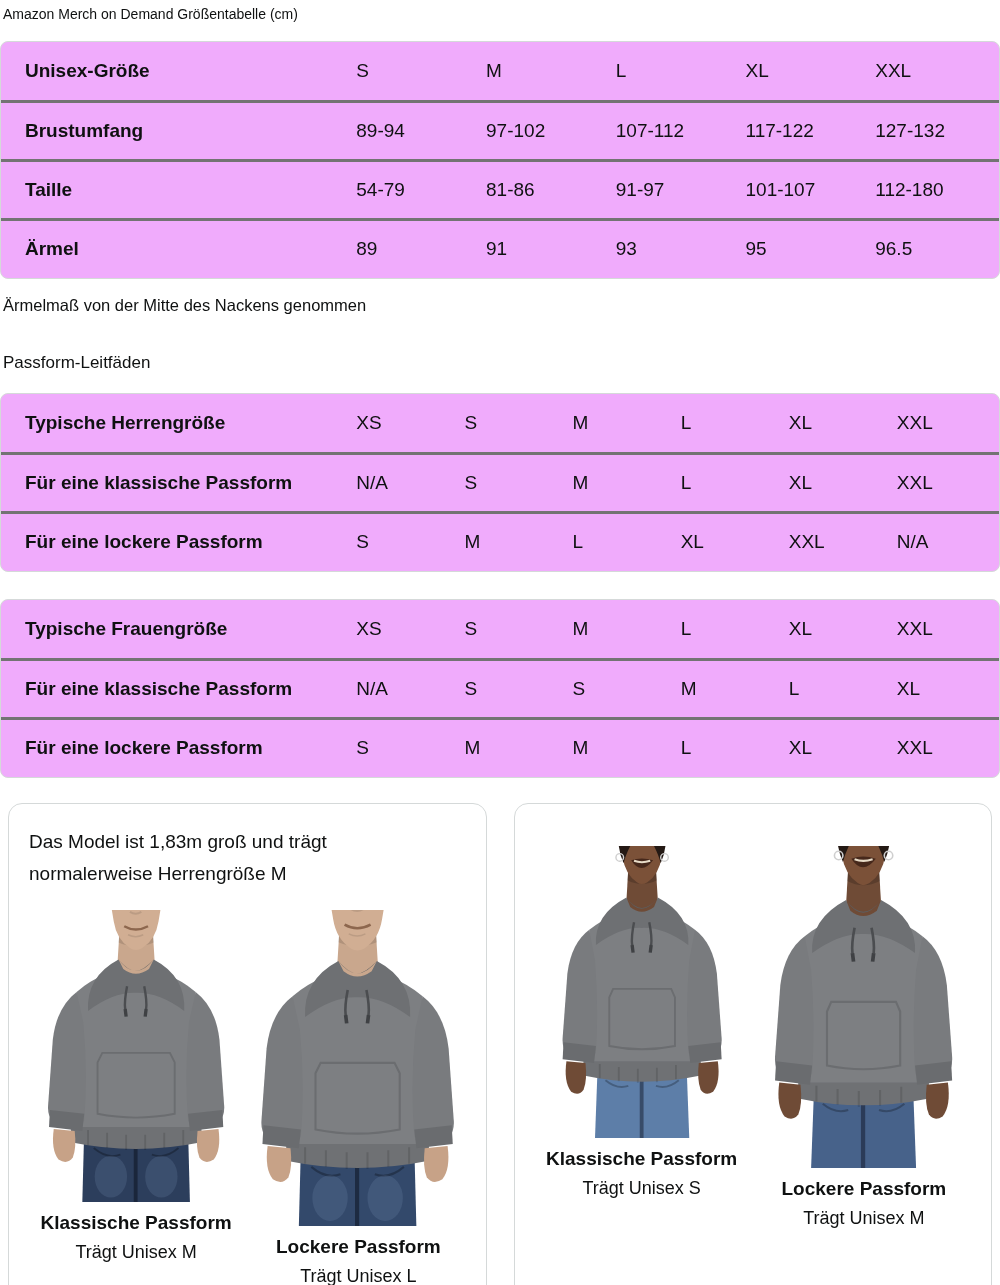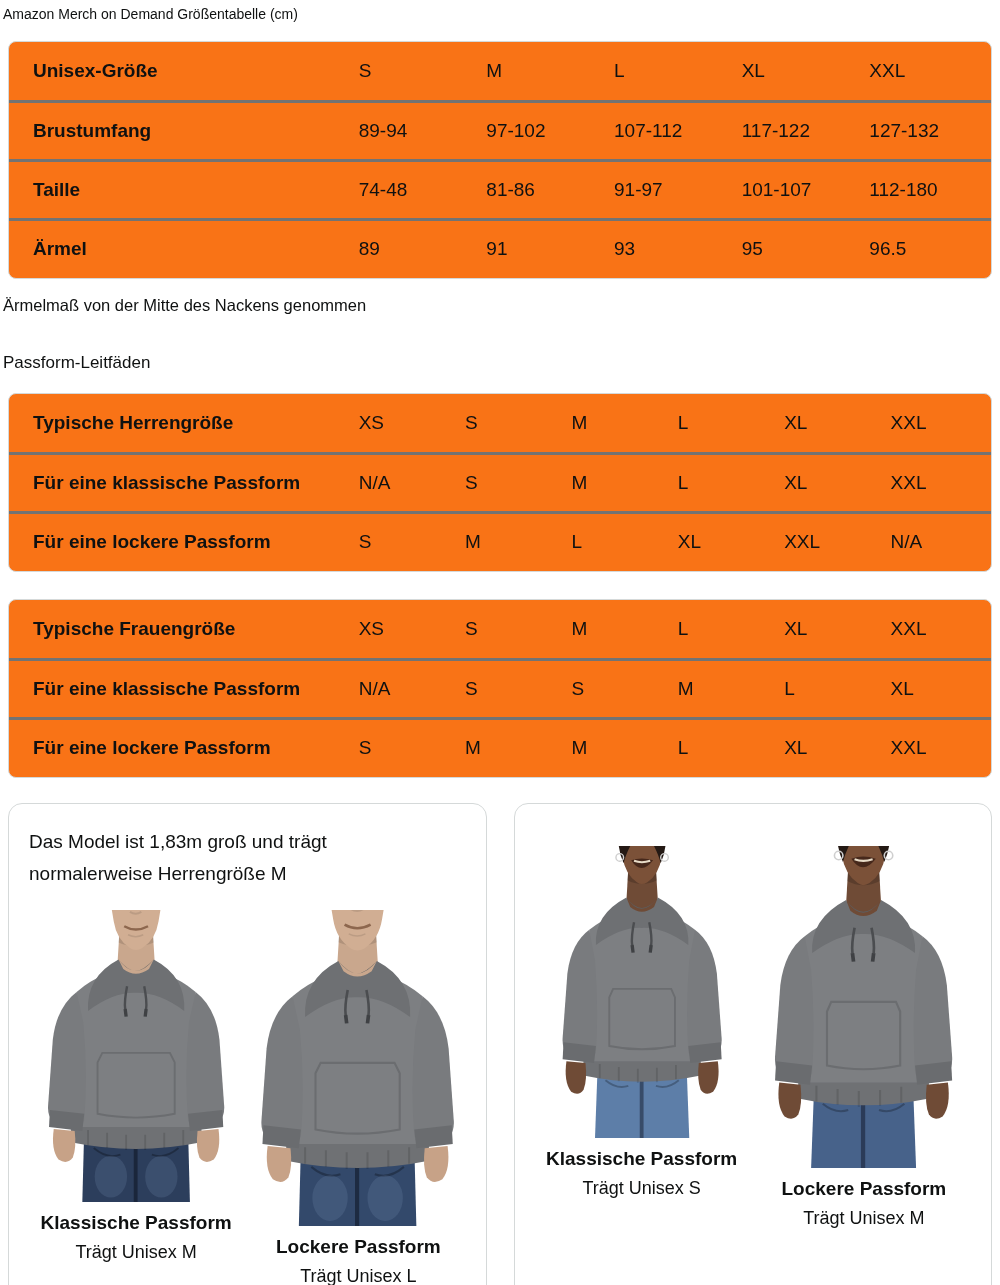--- a/index.html
+++ b/index.html
@@ -14,25 +14,25 @@
   .page { padding: 2px 0 10px 0; }
 
   .page-title {
     font-size: 14px;
     font-weight: 400;
     margin: 0 0 0 3px;
     line-height: 24px;
   }
 
   .table-box {
-    margin: 0 8px;
+    margin: 0 0;
     border: 1px solid #d5d9d9;
     border-radius: 8px;
     overflow: hidden;
-    background: #f97316;
+    background: #f0abfc;
   }
   .tb-1 { margin-top: 15px; }
   .tb-2 { margin-top: 18px; }
   .tb-3 { margin-top: 27px; }
 
   table.size-table {
     width: 100%;
     border-collapse: collapse;
     table-layout: fixed;
   }
@@ -198,21 +198,21 @@
         <tr>
           <th>Brustumfang</th>
           <td>89-94</td>
           <td>97-102</td>
           <td>107-112</td>
           <td>117-122</td>
           <td>127-132</td>
         </tr>
         <tr>
           <th>Taille</th>
-          <td>74-48</td>
+          <td>54-79</td>
           <td>81-86</td>
           <td>91-97</td>
           <td>101-107</td>
           <td>112-180</td>
         </tr>
         <tr>
           <th>Ärmel</th>
           <td>89</td>
           <td>91</td>
           <td>93</td>

